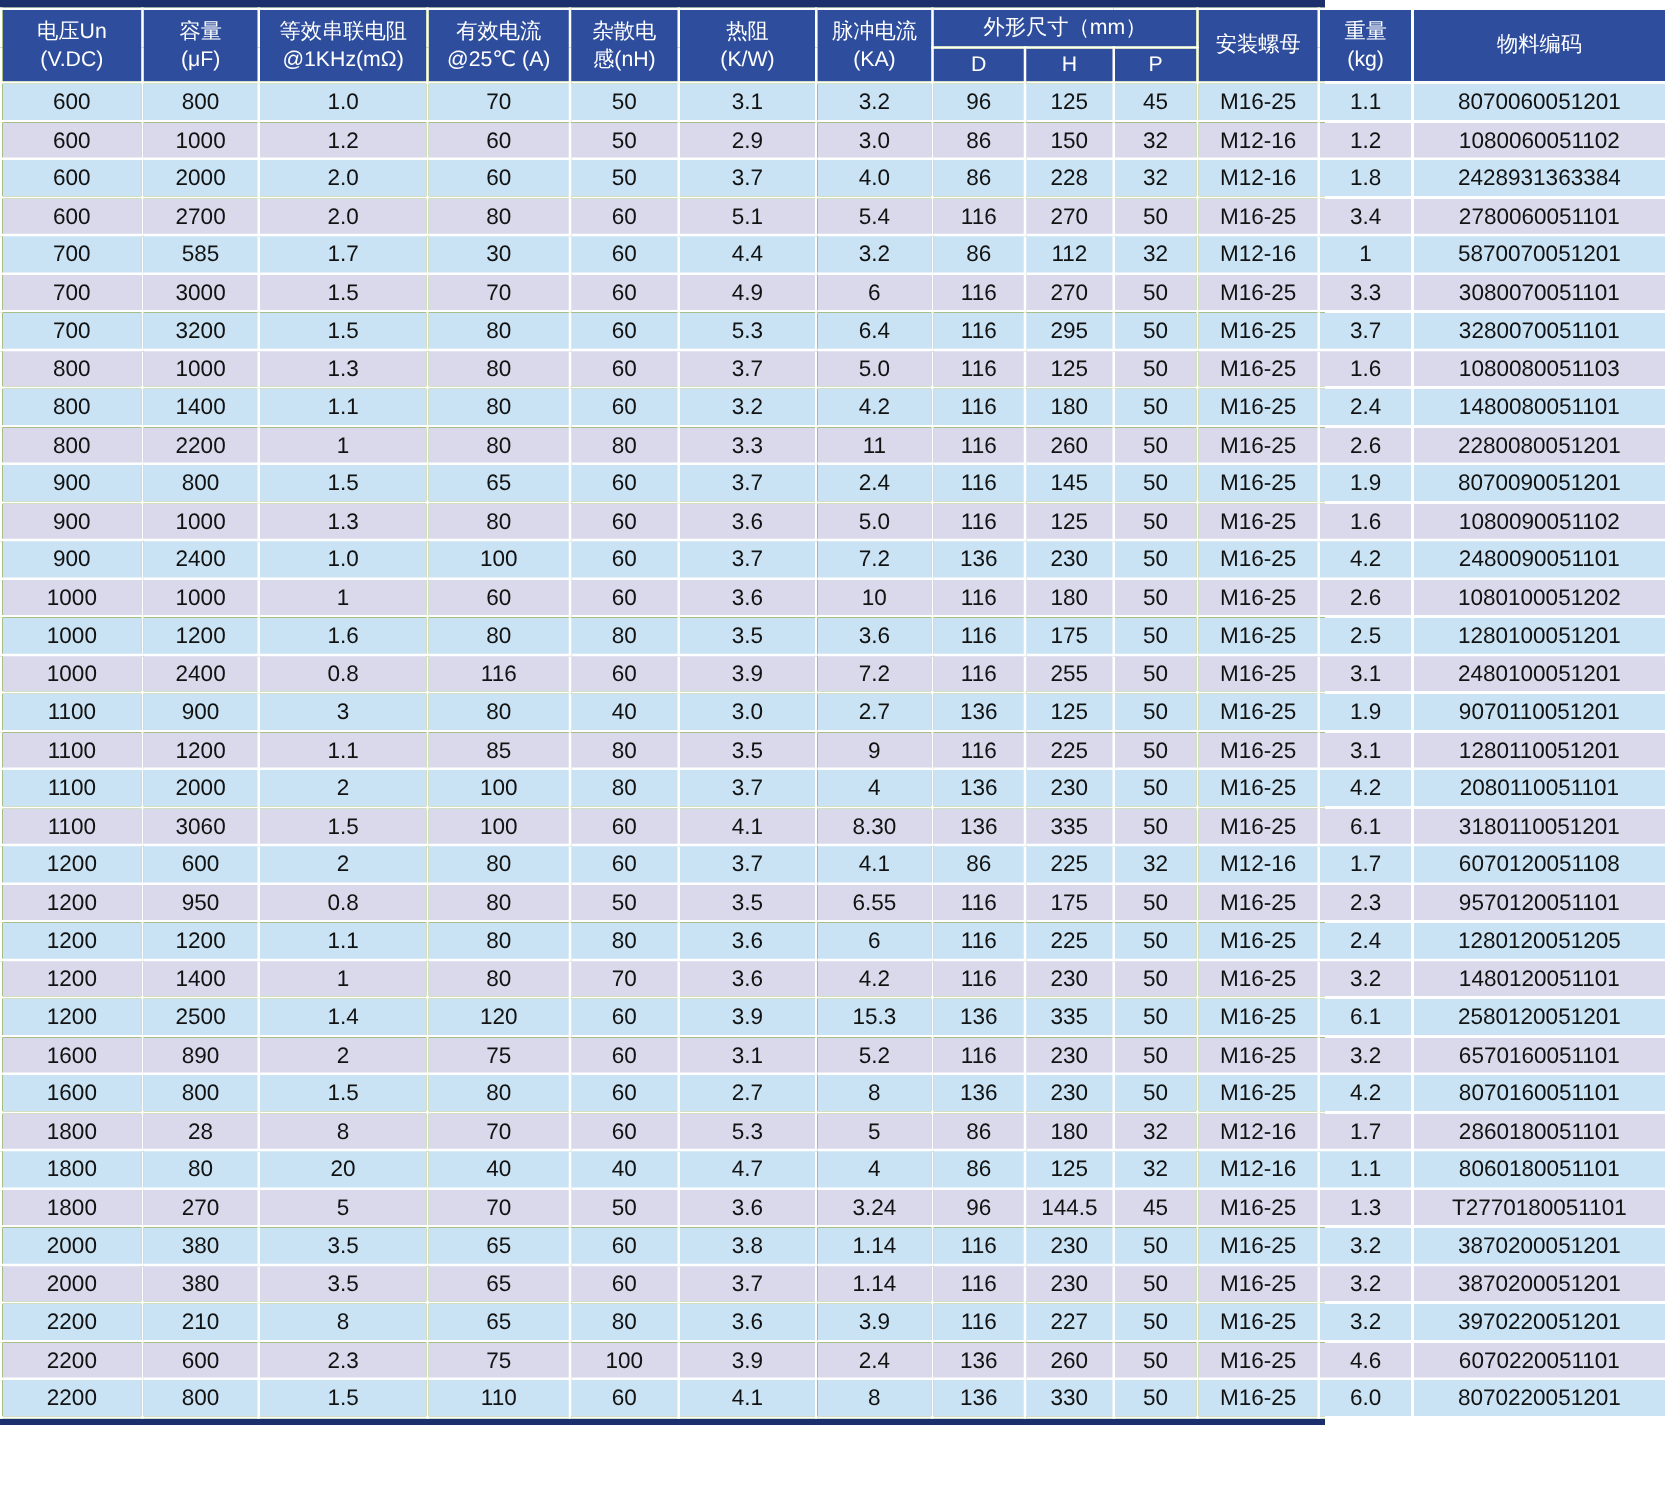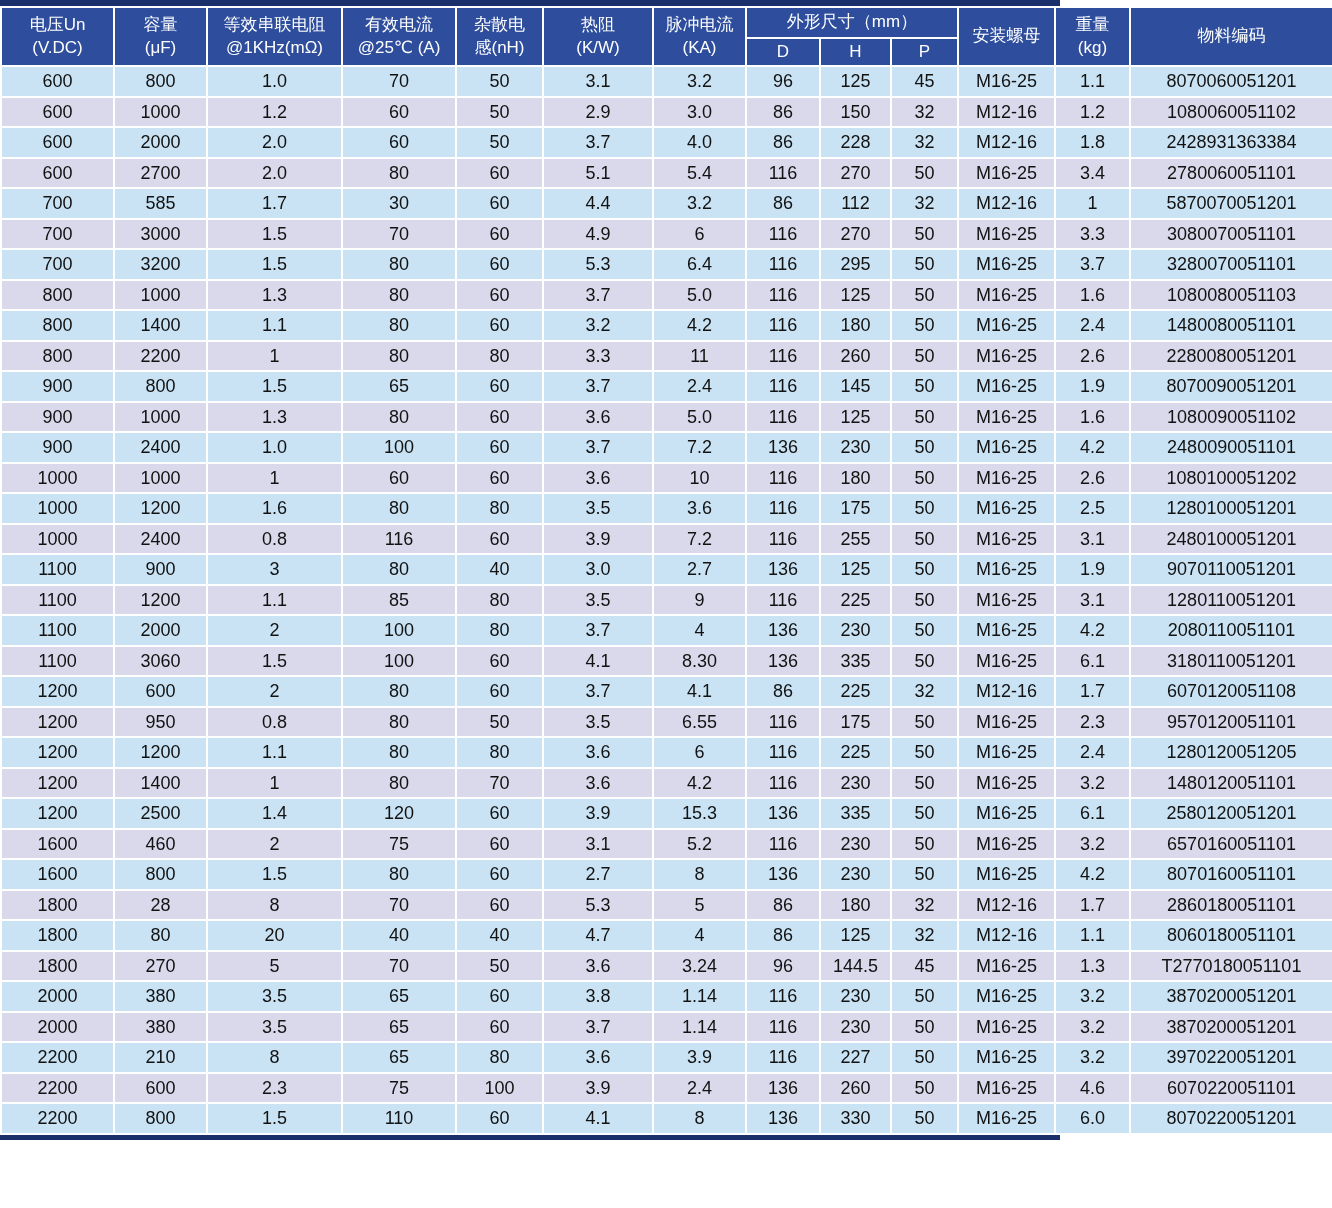--- a/index.html
+++ b/index.html
@@ -465,21 +465,21 @@
           <td>15.3</td>
           <td>136</td>
           <td>335</td>
           <td>50</td>
           <td>M16-25</td>
           <td>6.1</td>
           <td>2580120051201</td>
         </tr>
         <tr class="row-lav">
           <td>1600</td>
-          <td>460</td>
+          <td>890</td>
           <td>2</td>
           <td>75</td>
           <td>60</td>
           <td>3.1</td>
           <td>5.2</td>
           <td>116</td>
           <td>230</td>
           <td>50</td>
           <td>M16-25</td>
           <td>3.2</td>

